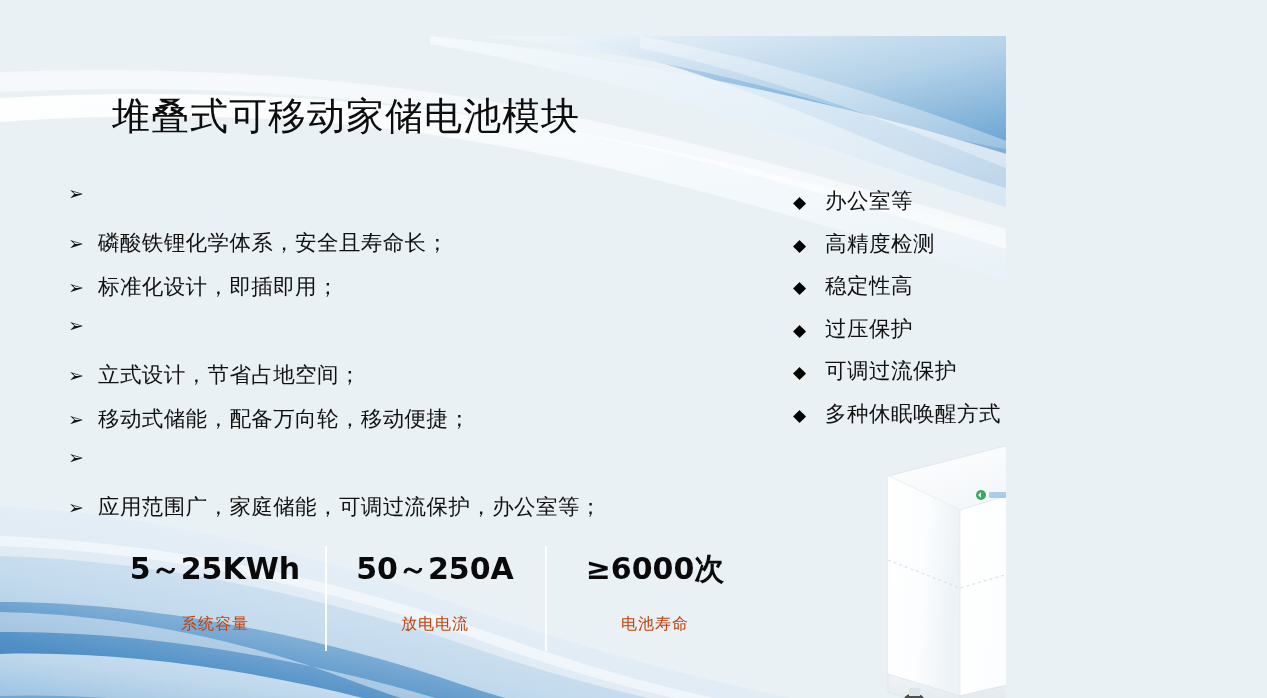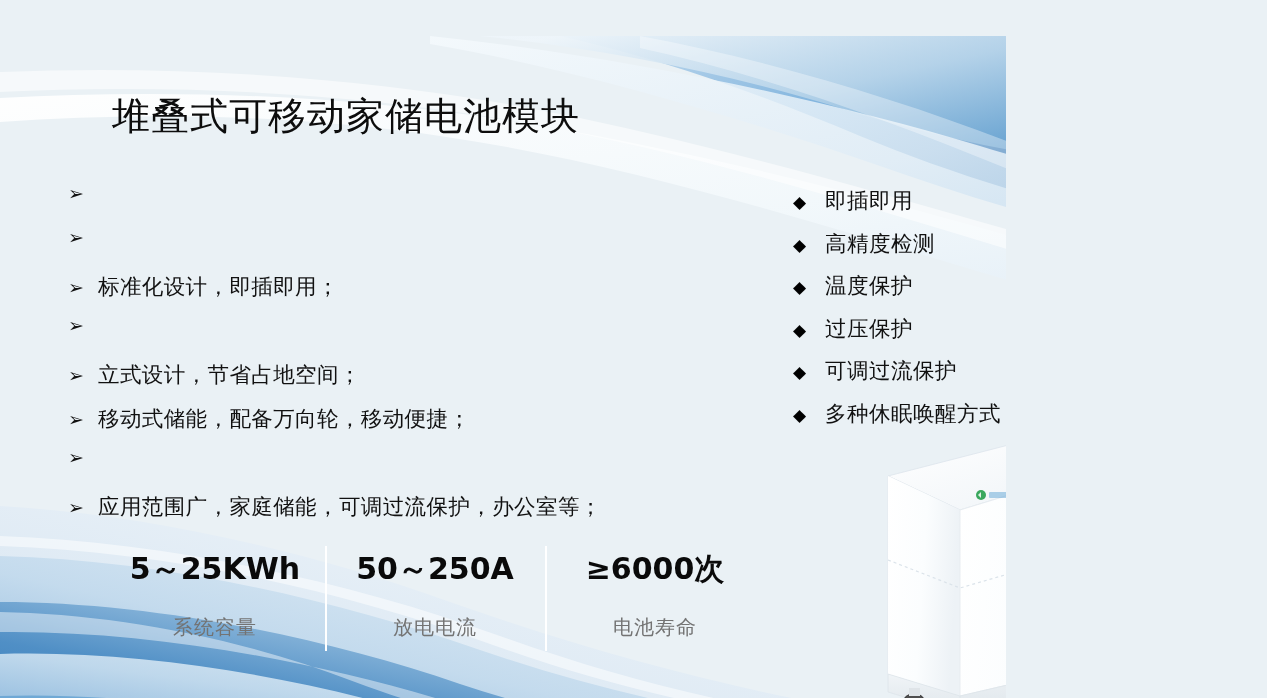--- a/index.html
+++ b/index.html
@@ -118,22 +118,22 @@
   .stat-value {
     font-size: 30px;
     font-weight: bold;
     color: #0a0a0a;
     white-space: nowrap;
     font-family: "DejaVu Sans", "Liberation Sans", sans-serif;
     line-height: 1;
     padding-top: 8px;
   }
   .stat-label {
-    font-size: 20px;
-    color: #737373;
+    font-size: 16px;
+    color: #c2410c;
     white-space: nowrap;
     font-family: "DejaVu Sans", "Liberation Sans", sans-serif;
     padding-top: 30px;
     letter-spacing: 1px;
   }
 
   
   #product-image {
     position: absolute;
     left: 876px; top: 392px;
@@ -252,20 +252,21 @@
   </div>
 
   <div id="page-title">堆叠式可移动家储电池模块</div>
 
   <div id="feature-list">
     <div class="feature-row">
       <span class="feature-bullet">➢</span>
     </div>
     <div class="feature-row">
       <span class="feature-bullet">➢</span>
+      <span class="feature-text">磷酸铁锂化学体系，安全且寿命长；</span>
     </div>
     <div class="feature-row">
       <span class="feature-bullet">➢</span>
       <span class="feature-text">标准化设计，即插即用；</span>
     </div>
     <div class="feature-row">
       <span class="feature-bullet">➢</span>
     </div>
     <div class="feature-row">
       <span class="feature-bullet">➢</span>
@@ -280,29 +281,29 @@
     </div>
     <div class="feature-row">
       <span class="feature-bullet">➢</span>
       <span class="feature-text">应用范围广，家庭储能，可调过流保护，办公室等；</span>
     </div>
   </div>
 
   <div id="protection-list">
     <div class="protect-row">
       <span class="protect-bullet">◆</span>
-      <span class="protect-text">即插即用</span>
+      <span class="protect-text">办公室等</span>
     </div>
     <div class="protect-row">
       <span class="protect-bullet">◆</span>
       <span class="protect-text">高精度检测</span>
     </div>
     <div class="protect-row">
       <span class="protect-bullet">◆</span>
-      <span class="protect-text">温度保护</span>
+      <span class="protect-text">稳定性高</span>
     </div>
     <div class="protect-row">
       <span class="protect-bullet">◆</span>
       <span class="protect-text">过压保护</span>
     </div>
     <div class="protect-row">
       <span class="protect-bullet">◆</span>
       <span class="protect-text">可调过流保护</span>
     </div>
     <div class="protect-row">

